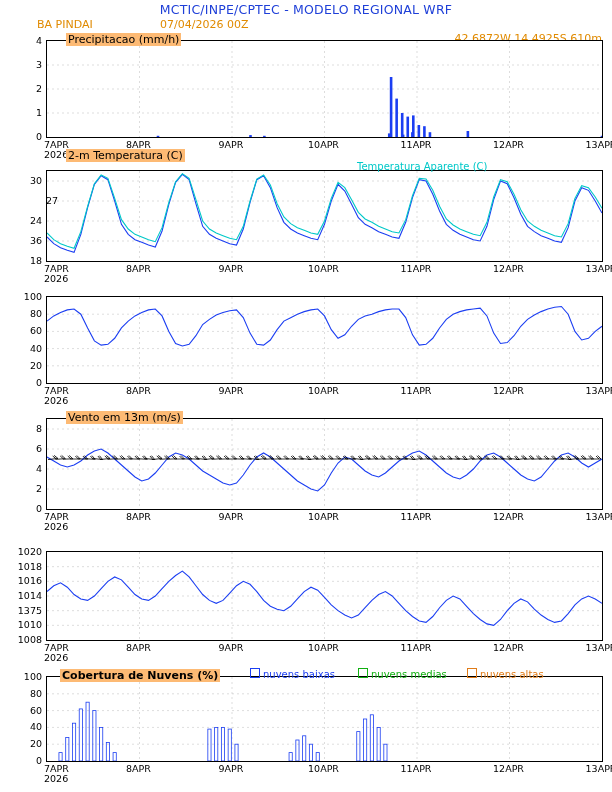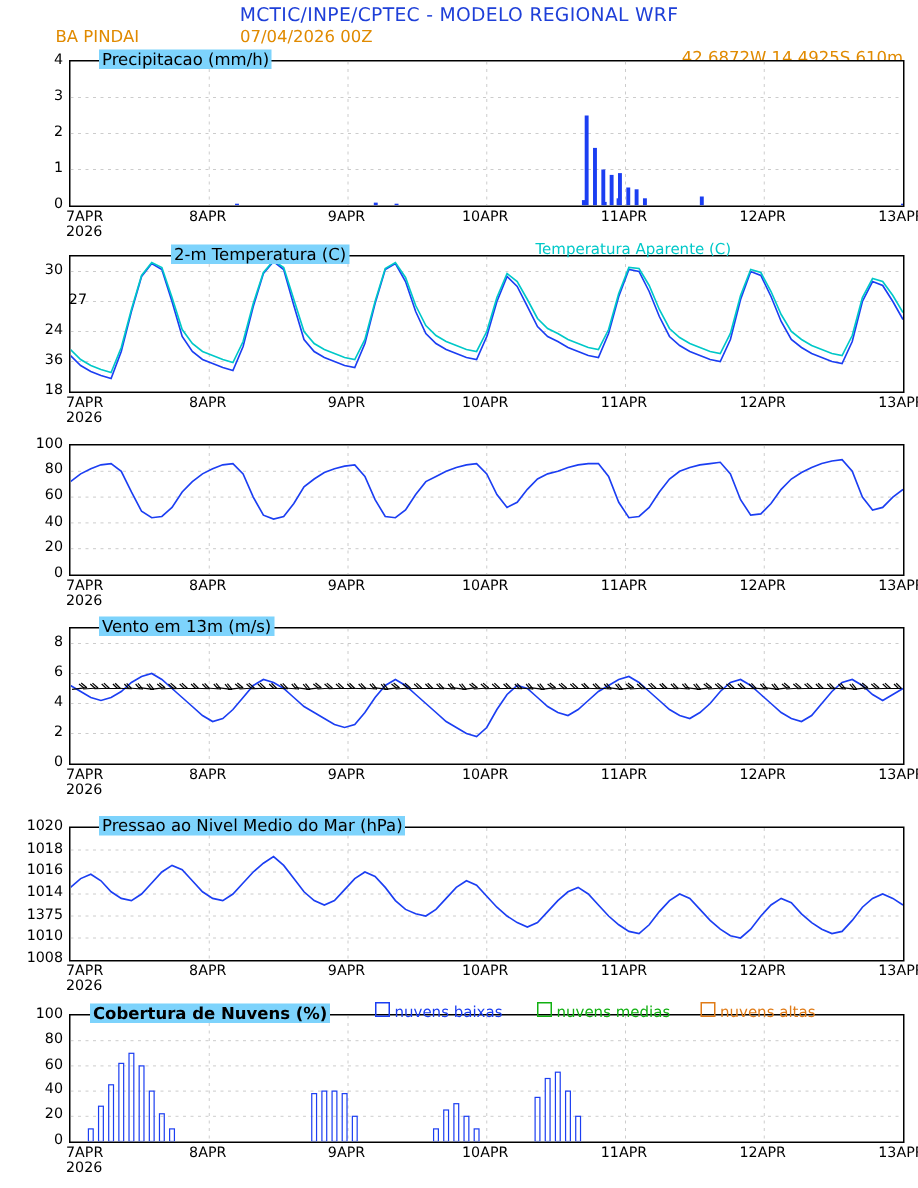--- a/index.html
+++ b/index.html
@@ -4,21 +4,21 @@
 <style>
   html,body{margin:0;padding:0;background:#ffffff;}
   body{width:612px;height:792px;font-family:"DejaVu Sans",sans-serif;color:#000;}
   .page{position:relative;width:612px;height:792px;overflow:hidden;}
   .hdr-title{position:absolute;left:0;top:2px;width:612px;text-align:center;color:#1e3fd8;font-size:12.5px;letter-spacing:.2px;}
   .hdr-sub{position:absolute;left:37px;top:18px;color:#e08a00;font-size:11px;}
   .hdr-date{position:absolute;left:160px;top:18px;color:#e08a00;font-size:11px;}
   .hdr-coord{position:absolute;right:10px;top:32px;color:#e08a00;font-size:11px;}
   .panel{position:absolute;left:46px;width:557px;border:1px solid #000;box-sizing:border-box;background:#fff;}
   .panel .plot{position:absolute;left:0;top:0;right:0;bottom:0;overflow:hidden;}
-  .ptitle{position:absolute;font-size:11px;color:#000;background:#7dd3fc;padding:0 2px;white-space:nowrap;}
+  .ptitle{position:absolute;font-size:11px;color:#000;background:#fdba74;padding:0 2px;white-space:nowrap;}
   .ylabel{position:absolute;font-size:9.5px;color:#000;text-align:right;width:42px;transform:translateY(-50%);}
   .xtick{position:absolute;font-size:9.5px;color:#000;transform:translateX(-50%);white-space:nowrap;}
   .legend-item{position:absolute;font-size:10px;white-space:nowrap;}
   svg{display:block;}
   .gl{stroke:#bbbbbb;stroke-width:.5;stroke-dasharray:2 3;}
   .bar-blue{fill:#1b3ef2;}
   .barb{stroke:#000;stroke-width:.8;fill:none;}
 </style>
 </head>
 <body>
@@ -90,21 +90,21 @@
           <line x1="462.5" y1="0" x2="462.5" y2="90" class="gl"></line>
           <line x1="0" y1="70" x2="555" y2="70" class="gl"></line>
           <line x1="0" y1="50" x2="555" y2="50" class="gl"></line>
           <line x1="0" y1="30" x2="555" y2="30" class="gl"></line>
           <line x1="0" y1="10" x2="555" y2="10" class="gl"></line>
           <path d="M0.00 66.00 L6.77 72.67 L13.54 76.67 L20.30 79.33 L27.07 81.33 L33.84 63.33 L40.61 36.67 L47.38 13.33 L54.15 4.67 L60.91 8.67 L67.68 30.00 L74.45 53.33 L81.22 63.33 L87.99 68.67 L94.76 71.33 L101.52 74.00 L108.29 76.00 L115.06 60.00 L121.83 33.33 L128.60 11.33 L135.37 3.33 L142.13 8.67 L148.90 32.67 L155.67 55.33 L162.44 63.33 L169.21 67.33 L175.98 70.00 L182.74 72.67 L189.51 74.00 L196.28 58.00 L203.05 31.33 L209.82 8.67 L216.59 4.67 L223.35 16.67 L230.12 36.67 L236.89 51.33 L243.66 58.00 L250.43 62.00 L257.20 64.67 L263.96 67.33 L270.73 68.67 L277.50 53.33 L284.27 30.00 L291.04 13.33 L297.80 20.00 L304.57 33.33 L311.34 46.67 L318.11 53.33 L324.88 56.67 L331.65 60.67 L338.41 63.33 L345.18 66.00 L351.95 67.33 L358.72 51.33 L365.49 26.67 L372.26 8.67 L379.02 10.00 L385.79 23.33 L392.56 40.00 L399.33 53.33 L406.10 59.33 L412.87 63.33 L419.63 66.00 L426.40 68.67 L433.17 70.00 L439.94 55.33 L446.71 28.67 L453.48 10.00 L460.24 12.67 L467.01 26.67 L473.78 43.33 L480.55 55.33 L487.32 60.67 L494.09 64.67 L500.85 67.33 L507.62 70.00 L514.39 71.33 L521.16 56.67 L527.93 30.00 L534.70 16.67 L541.46 19.33 L548.23 30.00 L555.00 42.00 " fill="none" stroke="#1b3ef2" stroke-width="1.1"></path>
           <path d="M0.00 62.00 L6.77 68.67 L13.54 72.67 L20.30 75.33 L27.07 77.33 L33.84 60.67 L40.61 35.33 L47.38 12.67 L54.15 4.00 L60.91 7.33 L67.68 27.33 L74.45 48.67 L81.22 58.00 L87.99 63.33 L94.76 66.00 L101.52 68.67 L108.29 70.67 L115.06 56.67 L121.83 31.33 L128.60 10.67 L135.37 2.67 L142.13 7.33 L148.90 28.67 L155.67 50.00 L162.44 58.00 L169.21 62.00 L175.98 64.67 L182.74 67.33 L189.51 68.67 L196.28 55.33 L203.05 30.00 L209.82 8.00 L216.59 4.00 L223.35 14.00 L230.12 32.67 L236.89 46.00 L243.66 52.67 L250.43 56.67 L257.20 59.33 L263.96 62.00 L270.73 63.33 L277.50 50.00 L284.27 27.33 L291.04 11.33 L297.80 16.67 L304.57 28.67 L311.34 41.33 L318.11 48.00 L324.88 51.33 L331.65 55.33 L338.41 58.00 L345.18 60.67 L351.95 62.00 L358.72 48.67 L365.49 24.67 L372.26 7.33 L379.02 8.00 L385.79 19.33 L392.56 35.33 L399.33 48.00 L406.10 54.00 L412.87 58.00 L419.63 60.67 L426.40 63.33 L433.17 64.67 L439.94 51.33 L446.71 26.00 L453.48 8.67 L460.24 10.67 L467.01 23.33 L473.78 38.67 L480.55 50.00 L487.32 55.33 L494.09 59.33 L500.85 62.00 L507.62 64.67 L514.39 66.00 L521.16 52.67 L527.93 27.33 L534.70 14.67 L541.46 16.67 L548.23 26.00 L555.00 37.33 " fill="none" stroke="#00c8c8" stroke-width="1.1"></path>
         </svg>
       </div>
   </div>
-  <div class="ptitle" style="left:66px;top:163px;margin-left:48px;">2-m Temperatura (C)</div>
+  <div class="ptitle" style="left:66px;top:149px;">2-m Temperatura (C)</div>
   <div class="legend-item" style="left:357px;top:161px;color:#00c8c8;">Temperatura Aparente (C)</div>
   <div id="yl2">
       <div class="ylabel" style="left: 0px; top: 260px;">18</div>
       <div class="ylabel" style="left: 0px; top: 240px;">36</div>
       <div class="ylabel" style="left: 0px; top: 220px;">24</div>
       <div class="ylabel" style="left: 16px; top: 200px;">27</div>
       <div class="ylabel" style="left: 0px; top: 180px;">30</div>
     </div>
   <div id="xl2">
       <div class="xtick" style="left: 46px; top: 263px; transform: translateX(-2px);">7APR</div>
@@ -567,21 +567,20 @@
           <line x1="462.5" y1="0" x2="462.5" y2="88" class="gl"></line>
           <line x1="0" y1="73.33333333333333" x2="555" y2="73.33333333333333" class="gl"></line>
           <line x1="0" y1="58.66666666666667" x2="555" y2="58.66666666666667" class="gl"></line>
           <line x1="0" y1="44" x2="555" y2="44" class="gl"></line>
           <line x1="0" y1="29.333333333333336" x2="555" y2="29.333333333333336" class="gl"></line>
           <line x1="0" y1="14.666666666666657" x2="555" y2="14.666666666666657" class="gl"></line>
           <path d="M0.00 39.60 L6.77 33.73 L13.54 30.80 L20.30 35.20 L27.07 42.53 L33.84 46.93 L40.61 48.40 L47.38 44.00 L54.15 36.67 L60.91 29.33 L67.68 24.93 L74.45 27.87 L81.22 35.20 L87.99 42.53 L94.76 46.93 L101.52 48.40 L108.29 44.00 L115.06 36.67 L121.83 29.33 L128.60 23.47 L135.37 19.07 L142.13 24.93 L148.90 33.73 L155.67 42.53 L162.44 48.40 L169.21 51.33 L175.98 48.40 L182.74 41.07 L189.51 33.73 L196.28 29.33 L203.05 32.27 L209.82 39.60 L216.59 48.40 L223.35 54.27 L230.12 57.20 L236.89 58.67 L243.66 54.27 L250.43 46.93 L257.20 39.60 L263.96 35.20 L270.73 38.13 L277.50 45.47 L284.27 52.80 L291.04 58.67 L297.80 63.07 L304.57 66.00 L311.34 63.07 L318.11 55.73 L324.88 48.40 L331.65 42.53 L338.41 39.60 L345.18 44.00 L351.95 51.33 L358.72 58.67 L365.49 64.53 L372.26 68.93 L379.02 70.40 L385.79 64.53 L392.56 55.73 L399.33 48.40 L406.10 44.00 L412.87 46.93 L419.63 54.27 L426.40 61.60 L433.17 67.47 L439.94 71.87 L446.71 73.33 L453.48 67.47 L460.24 58.67 L467.01 51.33 L473.78 46.93 L480.55 49.87 L487.32 57.20 L494.09 63.07 L500.85 67.47 L507.62 70.40 L514.39 68.93 L521.16 61.60 L527.93 52.80 L534.70 46.93 L541.46 44.00 L548.23 46.93 L555.00 51.33 " fill="none" stroke="#1b3ef2" stroke-width="1.1"></path>
         </svg>
       </div>
   </div>
-  <div class="ptitle" style="left:66px;top:544px;">Pressao ao Nivel Medio do Mar (hPa)</div>
   <div id="yl5">
       <div class="ylabel" style="left: 0px; top: 639px;">1008</div>
       <div class="ylabel" style="left: 0px; top: 624.333px;">1010</div>
       <div class="ylabel" style="left: 0px; top: 609.667px;">1375</div>
       <div class="ylabel" style="left: 0px; top: 595px;">1014</div>
       <div class="ylabel" style="left: 0px; top: 580.333px;">1016</div>
       <div class="ylabel" style="left: 0px; top: 565.667px;">1018</div>
       <div class="ylabel" style="left: 0px; top: 551px;">1020</div>
     </div>
   <div id="xl5">

